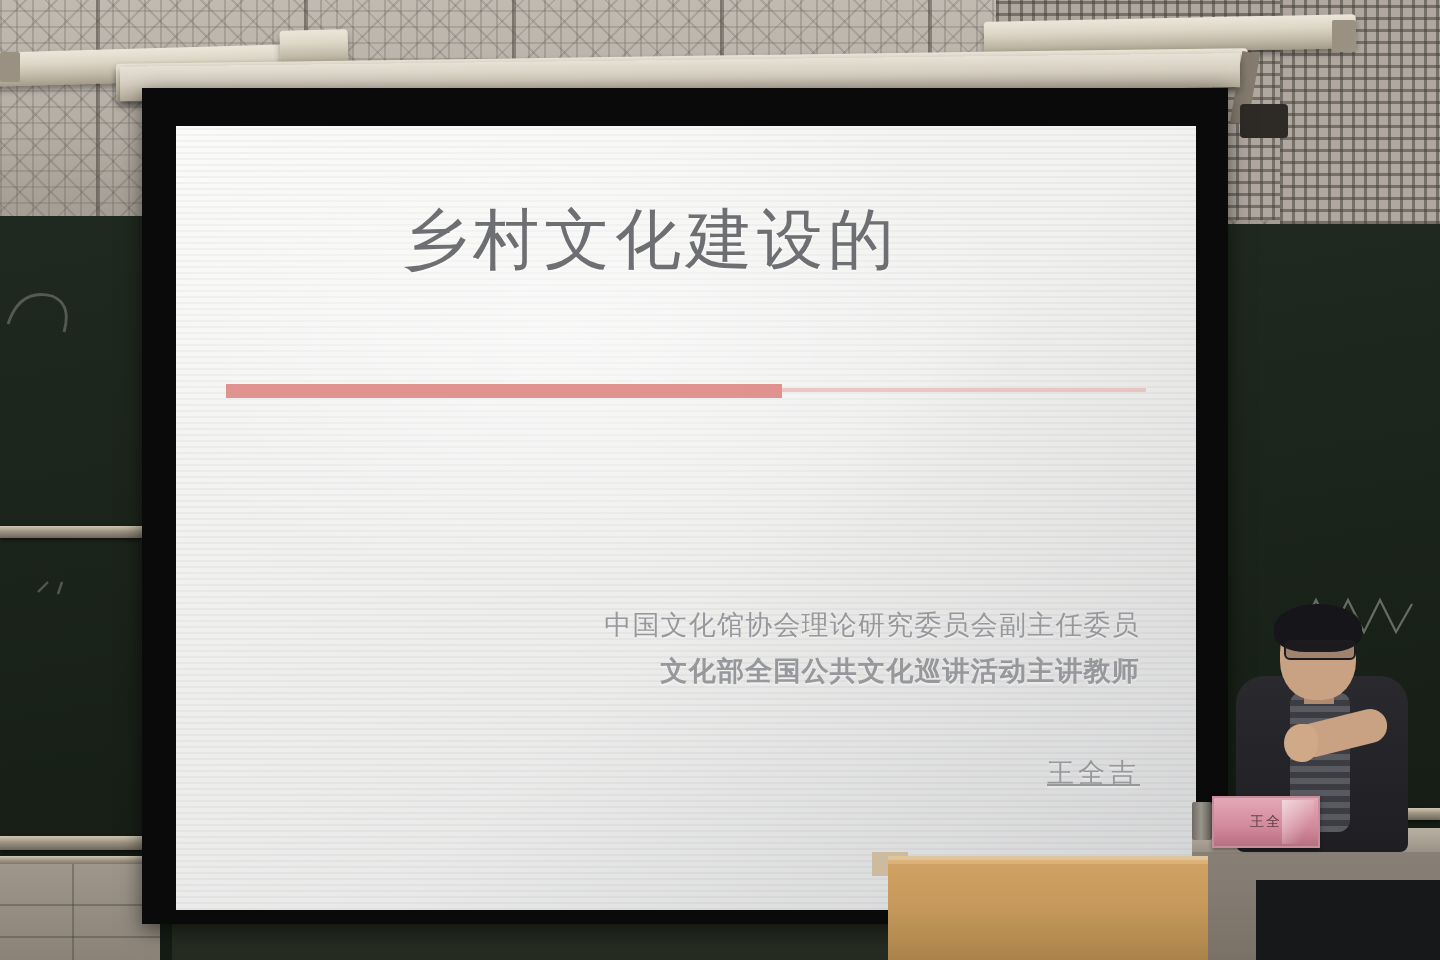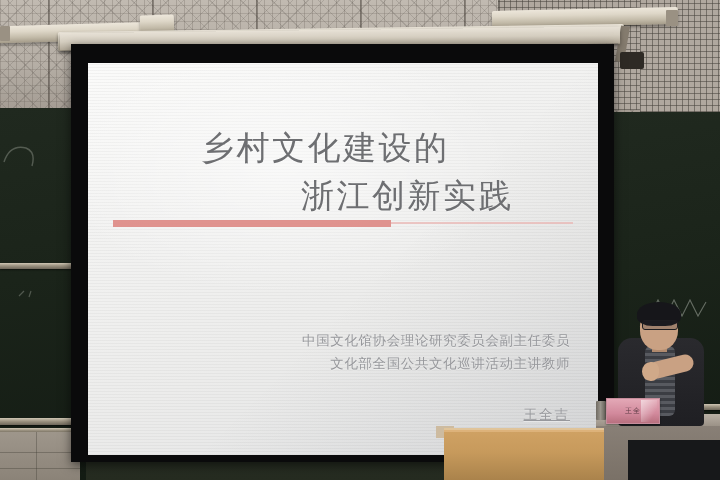--- a/index.html
+++ b/index.html
@@ -136,21 +136,21 @@
   .screen-vignette {
     position: absolute;
     left: 0; top: 0; width: 100%; height: 100%;
     background: linear-gradient(135deg, rgba(0,0,0,0) 55%, rgba(80,80,85,.10) 100%);
     pointer-events: none;
   }
 
   
   .slide {
     position: absolute;
-    left: 88px; top: 74px;
+    left: 88px; top: 46px;
     width: 510px; height: 392px;
   }
   .slide-title-line {
     position: absolute;
     color: #6e6f72;
     font-size: 33px;
     letter-spacing: 2.5px;
     font-weight: 400;
     white-space: nowrap;
     text-shadow: 0 1px 1px rgba(255,255,255,.5);
@@ -177,21 +177,21 @@
     position: absolute;
     right: 28px;
     color: #97989c;
     font-size: 13.5px;
     letter-spacing: .6px;
     white-space: nowrap;
     text-align: left;
     text-shadow: 0 1px 1px rgba(255,255,255,.45);
   }
   .sub-1 { top: 258px; }
-  .sub-2 { top: 281px; }
+  .sub-2 { top: 281px; font-weight: bold; }
   .sub-3 { top: 304px; }
   .sub-name { top: 332px; letter-spacing: 2px; text-decoration: underline; }
 
   
   .desk-block {
     position: absolute;
     left: 596px; top: 420px; width: 124px; height: 60px;
     background: linear-gradient(180deg, #8a8178 0%, #7a7167 100%);
   }
   .desk-dark-panel {
@@ -374,21 +374,20 @@
 
   <div class="screen-housing"></div>
   <div class="screen-frame"></div>
   <div class="screen-white">
     <div class="screen-glare"></div>
     <div class="screen-vignette"></div>
   </div>
 
   <div class="slide">
     <div class="slide-title-line title-1">乡村文化建设的</div>
-    <div class="slide-title-line title-2">浙江创新实践</div>
 
     <div class="title-bar-thick"></div>
     <div class="title-bar-thin"></div>
 
     <div class="subtitle-line sub-1">中国文化馆协会理论研究委员会副主任委员</div>
     <div class="subtitle-line sub-2">文化部全国公共文化巡讲活动主讲教师</div>
     <div class="subtitle-line sub-name">王全吉</div>
   </div>
 
   <div class="desk-block"></div>

